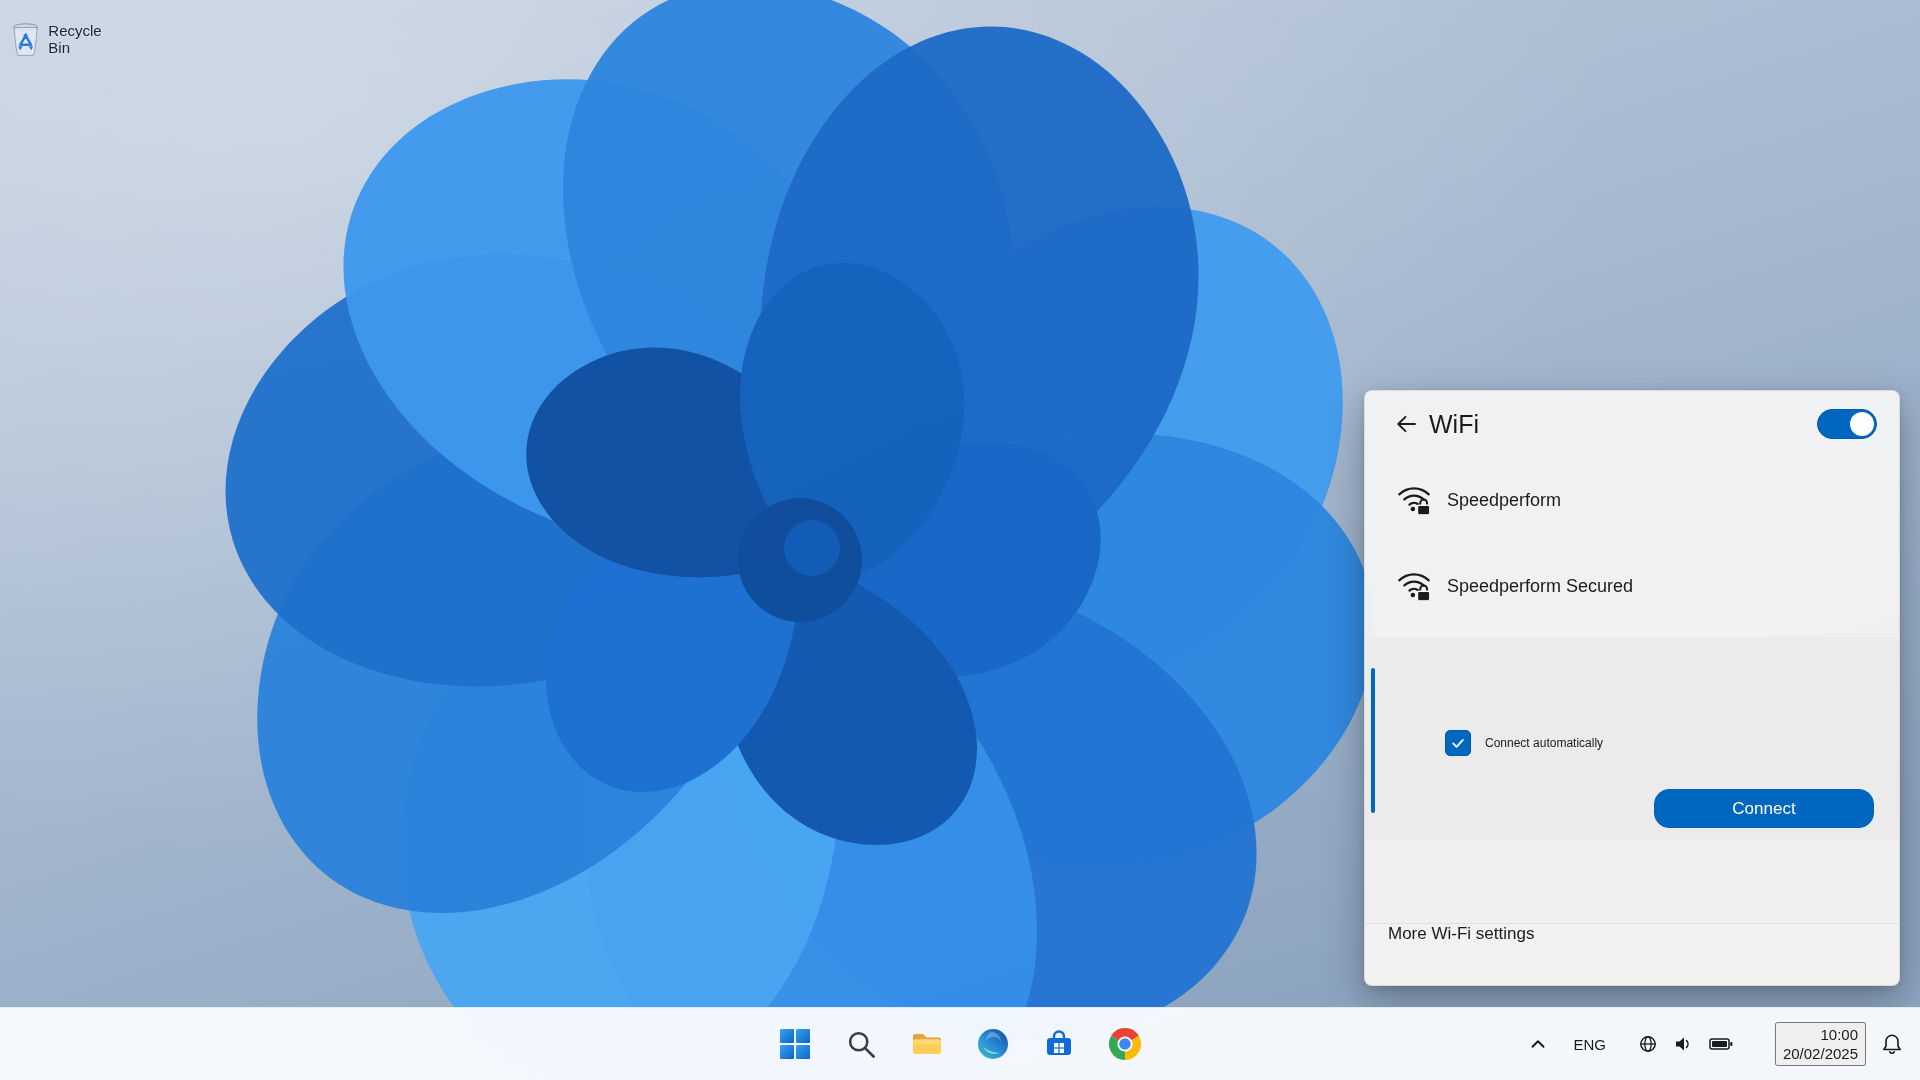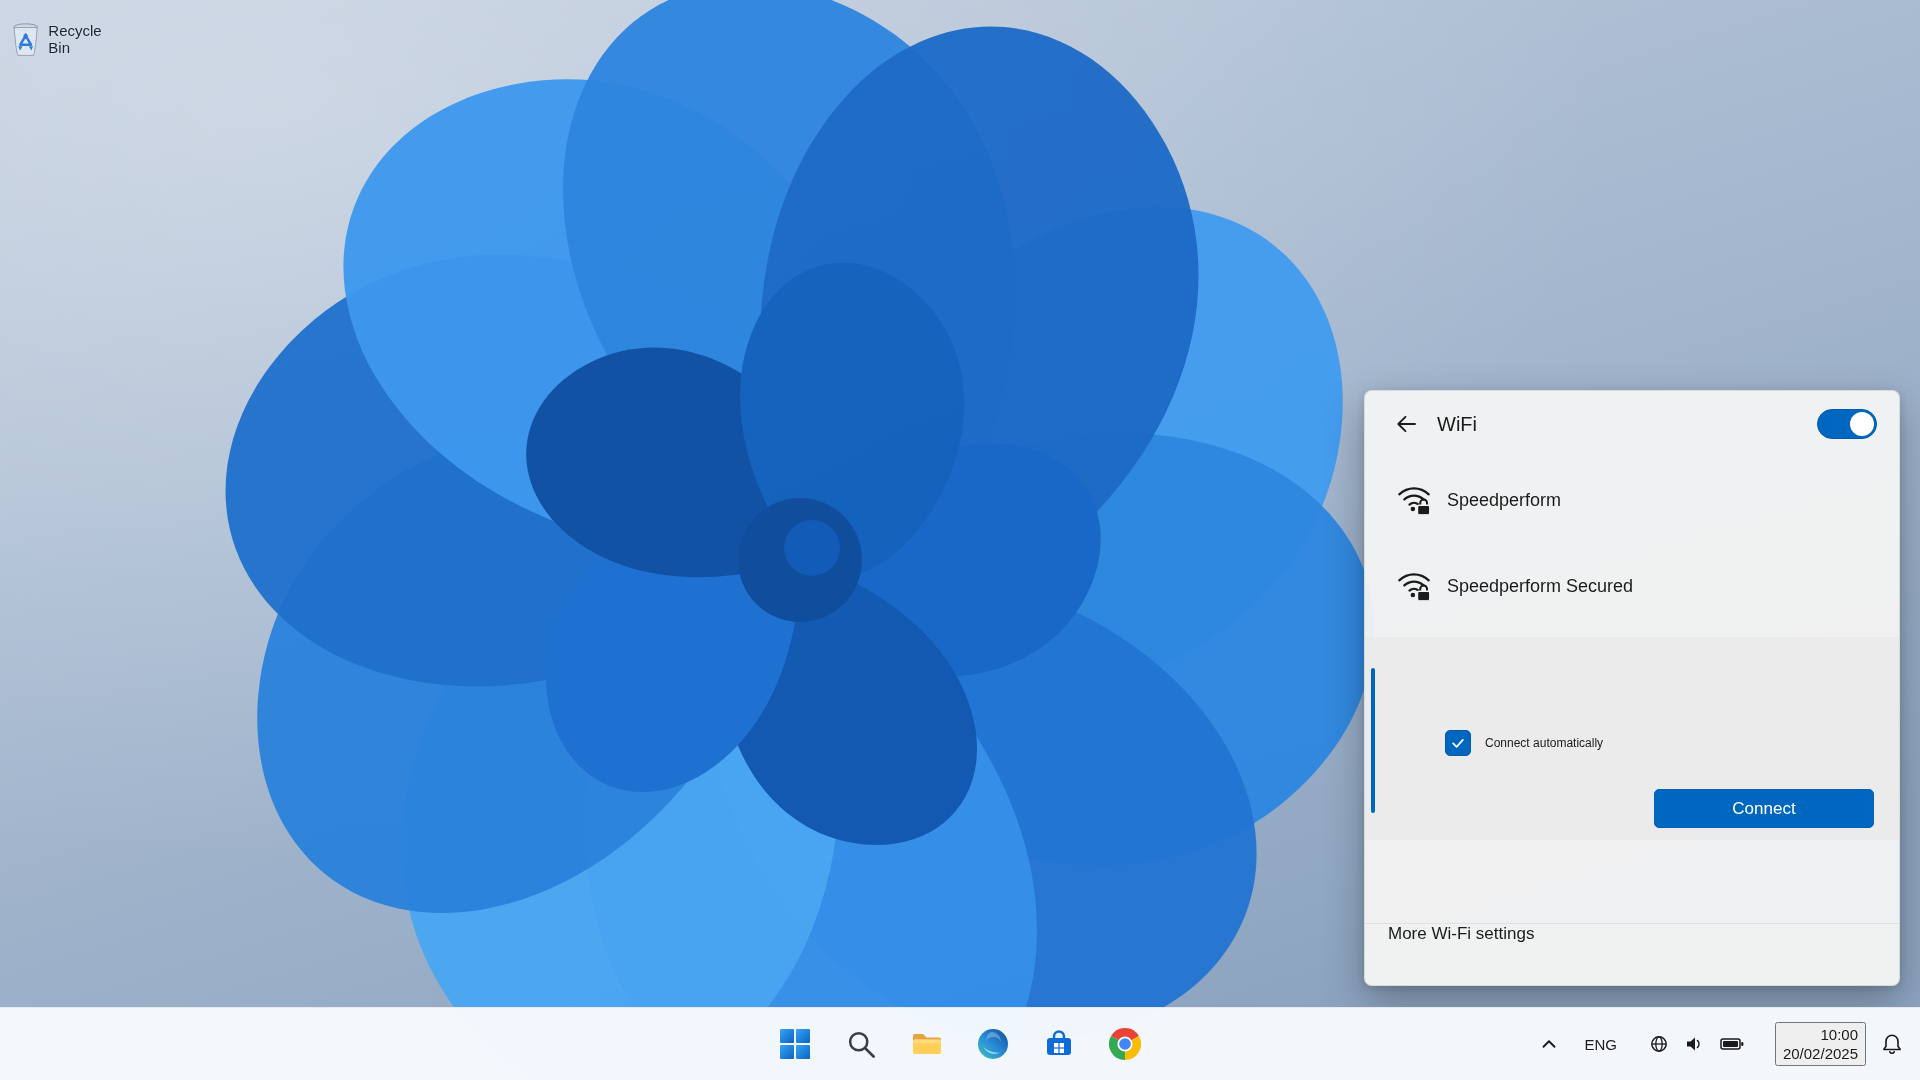--- a/index.html
+++ b/index.html
@@ -12,58 +12,58 @@
                 align-items:center;gap:3px;cursor:default;}
   .bin-label{font-size:15px;color:#1c2430;text-shadow:0 0 3px rgba(255,255,255,.45);}
 
   
   .wifi-panel{position:absolute;left:1364px;top:390px;width:536px;height:596px;box-sizing:border-box;
               background:rgba(243,243,243,0.97);border:1px solid rgba(0,0,0,0.09);border-radius:8px;
               box-shadow:0 16px 42px rgba(0,0,0,0.28),0 2px 8px rgba(0,0,0,0.12);overflow:hidden;}
   .panel-header{height:66px;display:flex;align-items:center;padding:0 22px 0 22px;}
   .back-btn{width:38px;height:36px;background:none;border:none;border-radius:5px;display:flex;
             align-items:center;justify-content:center;cursor:pointer;padding:0;}
-  .panel-title{font-size:20px;margin-left:12px;}
+  .panel-title{font-size:25px;margin-left:4px;}
   .toggle{margin-left:auto;width:60px;height:30px;border-radius:15px;background:#0067c0;position:relative;
           cursor:pointer;border:1px solid #005ba8;box-sizing:border-box;}
   .toggle .knob{position:absolute;top:2px;left:32px;width:24px;height:24px;border-radius:50%;background:#fff;}
 
   .network-row{height:86px;display:flex;align-items:center;padding-left:32px;gap:16px;font-size:18px;cursor:pointer;}
   .wifi-glyph{width:34px;height:30px;flex:0 0 auto;}
 
   .network-expanded{position:relative;margin-top:8px;height:203px;background:#ebebeb;cursor:default;}
   .selection-pill{position:absolute;left:6px;top:31px;width:4px;height:145px;border-radius:2px;background:#0067c0;}
   .exp-head{display:flex;align-items:flex-start;padding:13px 0 0 32px;gap:20px;}
   .exp-head .wifi-glyph{margin-top:4px;}
   .net-name{font-size:18px;line-height:26px;}
   .net-status{font-size:17px;line-height:24px;color:#464646;}
   .chk-row{position:absolute;left:80px;top:93px;display:flex;align-items:center;gap:14px;font-size:12px;cursor:pointer;}
   .checkbox{width:26px;height:26px;border-radius:5px;background:#0067c0;border:1px solid #005ba8;
             box-sizing:border-box;display:flex;align-items:center;justify-content:center;}
   .connect-btn{position:absolute;right:25px;top:152px;width:220px;height:39px;background:#0067c0;color:#fff;
-               border:1px solid #0062b6;border-radius:5px;font-size:17px;font-family:inherit;cursor:pointer;}
+               border:1px solid #0062b6;border-radius:15px;font-size:17px;font-family:inherit;cursor:pointer;}
 
   .panel-footer{position:absolute;left:0;right:0;bottom:0;height:61px;border-top:1px solid #e1e1e1;
                 display:flex;padding-left:23px;background:rgba(243,243,243,0.4);}
   .more-settings{font-size:17px;color:#1b1b1b;text-decoration:none;cursor:pointer;}
 
   
   .taskbar{position:absolute;left:0;right:0;bottom:0;height:72px;background:rgba(247,250,253,0.97);
            border-top:1px solid rgba(0,0,0,0.05);}
   .task-center{position:absolute;left:50%;top:0;transform:translateX(-50%);height:100%;
                display:flex;align-items:center;gap:22px;}
   .task-btn{width:44px;height:44px;border:none;background:transparent;border-radius:6px;display:flex;
             align-items:center;justify-content:center;cursor:pointer;padding:0;}
   .task-btn svg{width:32px;height:32px;display:block;}
   .task-tray{position:absolute;right:10px;top:0;height:100%;display:flex;align-items:center;}
   .tray-btn{display:flex;align-items:center;justify-content:center;background:transparent;border:none;
             cursor:pointer;height:44px;border-radius:6px;padding:0 6px;text-align:right;}
   .lang{font-size:15px;color:#1b1b1b;margin:0 10px 0 12px;font-family:inherit;}
   .tray-icons{display:flex;align-items:center;gap:15px;margin:0 10px;}
-  .clock{font-size:15px;text-align:right;line-height:19px;margin:0 8px 0 14px;color:#1b1b1b;font-family:inherit;}
+  .clock{font-size:15px;text-align:right;line-height:19px;margin:0 8px 0 25px;color:#1b1b1b;font-family:inherit;}
   .hidden-defs{position:absolute;width:0;height:0;overflow:hidden;}
 </style>
 </head>
 <body>
 
 <div class="screen">
 
   <svg class="wallpaper" viewBox="0 0 1920 1080" preserveAspectRatio="xMidYMid slice">
     <defs>
       <linearGradient id="bgG" x1="0" y1="0" x2="0.55" y2="1">

